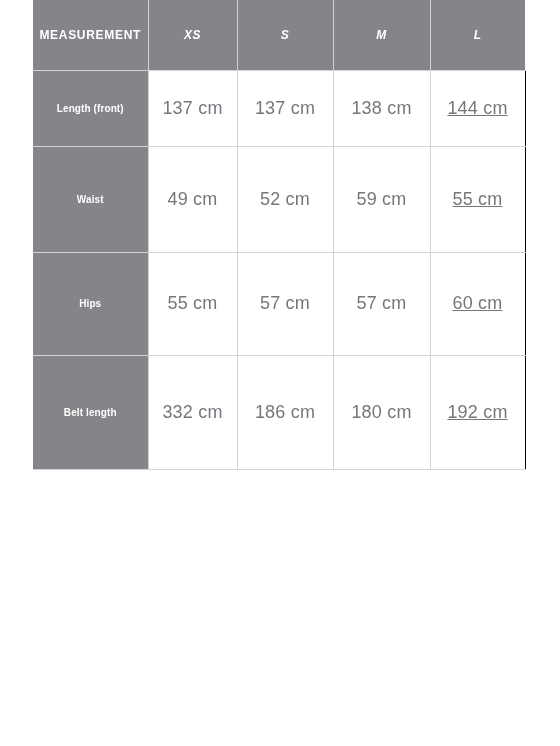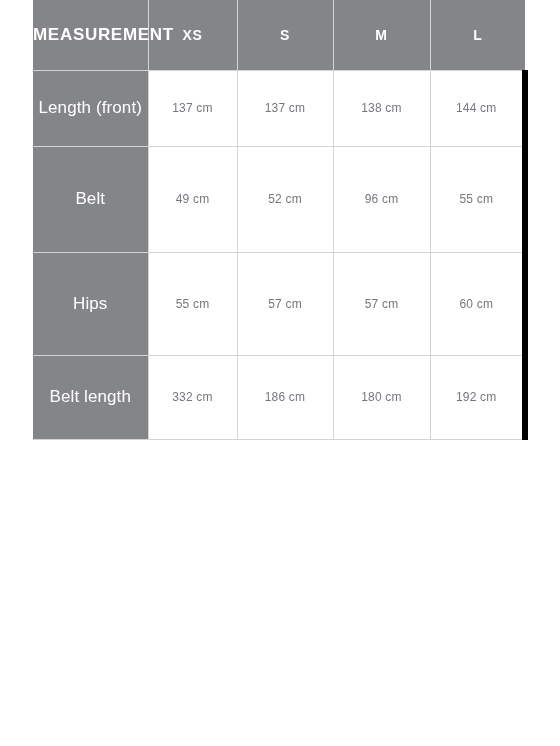--- a/index.html
+++ b/index.html
@@ -54,62 +54,64 @@
     font-size: 12px;
     font-weight: bold;
     letter-spacing: 0.4px;
     border-right: 1px solid #d3d4d6;
     border-bottom: 1px solid #d3d4d6;
   }
   .size-table thead th:last-child {
     border-right: none;
   }
   .size-table thead th.th-measure {
-    font-size: 17px;
+    font-size: 12px;
     letter-spacing: 0.7px;
   }
   .size-table thead th.th-size {
-    font-size: 14px;
+    font-size: 12px;
     letter-spacing: 0.6px;
+    font-style: italic;
   }
 
   
   .size-table td.row-head {
     background: #838589;
     color: #ffffff;
-    font-size: 17px;
-    font-weight: normal;
+    font-size: 10px;
+    font-weight: bold;
     letter-spacing: 0.1px;
     border-right: 1px solid #d3d4d6;
     border-bottom: 1px solid #d3d4d6;
     text-align: center;
   }
 
   
   .size-table td.val {
     background: #ffffff;
     color: #74777c;
-    font-size: 12px;
+    font-size: 18px;
     font-weight: normal;
     letter-spacing: 0.2px;
     border-right: 1px solid #d3d4d6;
     border-bottom: 1px solid #d3d4d6;
   }
   .size-table td.val:last-child {
-    border-right: 6px solid #000000;
+    border-right: 1px solid #000000;
+    text-decoration: underline;
   }
 
   
   tr[data-row="0"] td { height: 76px; }
   tr[data-row="1"] td { height: 82px; }
   tr[data-row="2"] td { height: 104px; }
   tr[data-row="3"] td { height: 105px; }
   tr[data-row="4"] td { height: 106px; }
   tr[data-row="5"] td { height: 103px; }
-  tr[data-row="6"] td { height: 84px; margin-top: 28px; }
+  tr[data-row="6"] td { height: 114px; margin-top: 28px; }
 </style>
 </head>
 <body>
 
 <div class="page">
 
   <table class="size-table">
     <colgroup>
       <col class="c-measure">
       <col class="c-xs">
@@ -130,24 +132,24 @@
 
     <tbody>
       <tr data-row="0">
         <td class="row-head">Length (front)</td>
         <td class="val">137 cm</td>
         <td class="val">137 cm</td>
         <td class="val">138 cm</td>
         <td class="val">144 cm</td>
       </tr>
       <tr data-row="4">
-        <td class="row-head">Belt</td>
+        <td class="row-head">Waist</td>
         <td class="val">49 cm</td>
         <td class="val">52 cm</td>
-        <td class="val">96 cm</td>
+        <td class="val">59 cm</td>
         <td class="val">55 cm</td>
       </tr>
       <tr data-row="5">
         <td class="row-head">Hips</td>
         <td class="val">55 cm</td>
         <td class="val">57 cm</td>
         <td class="val">57 cm</td>
         <td class="val">60 cm</td>
       </tr>
       <tr data-row="6">

